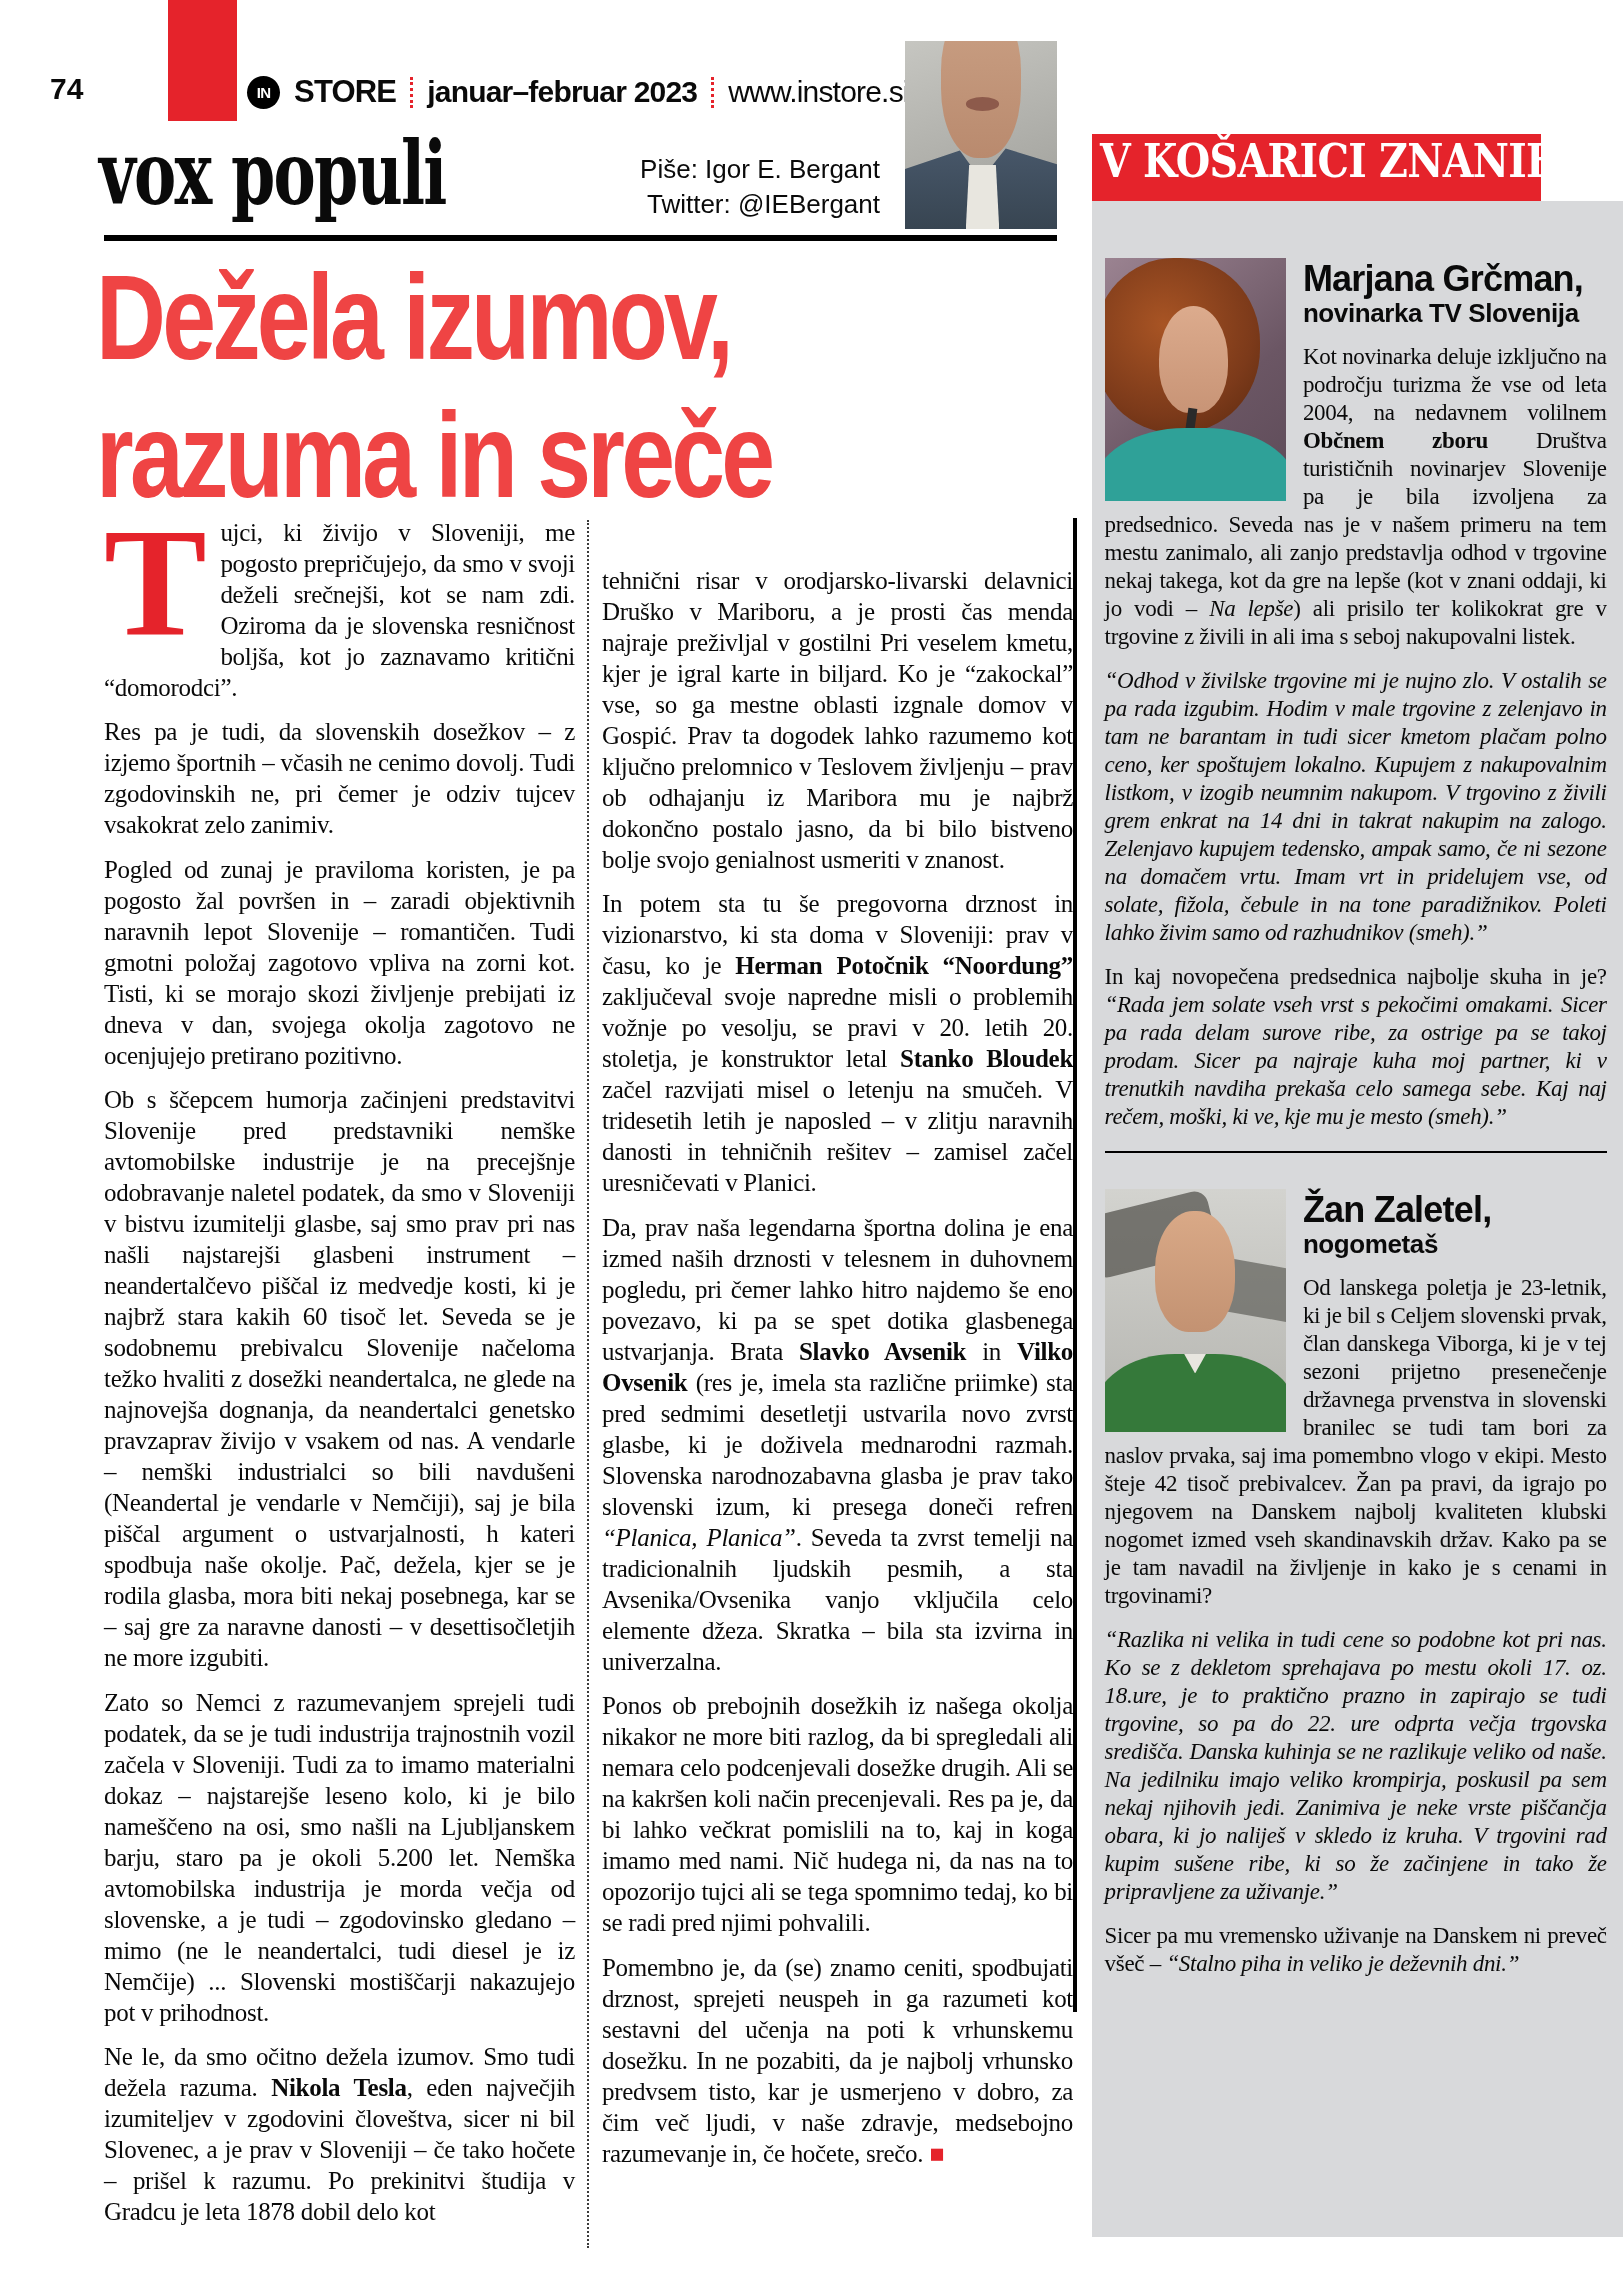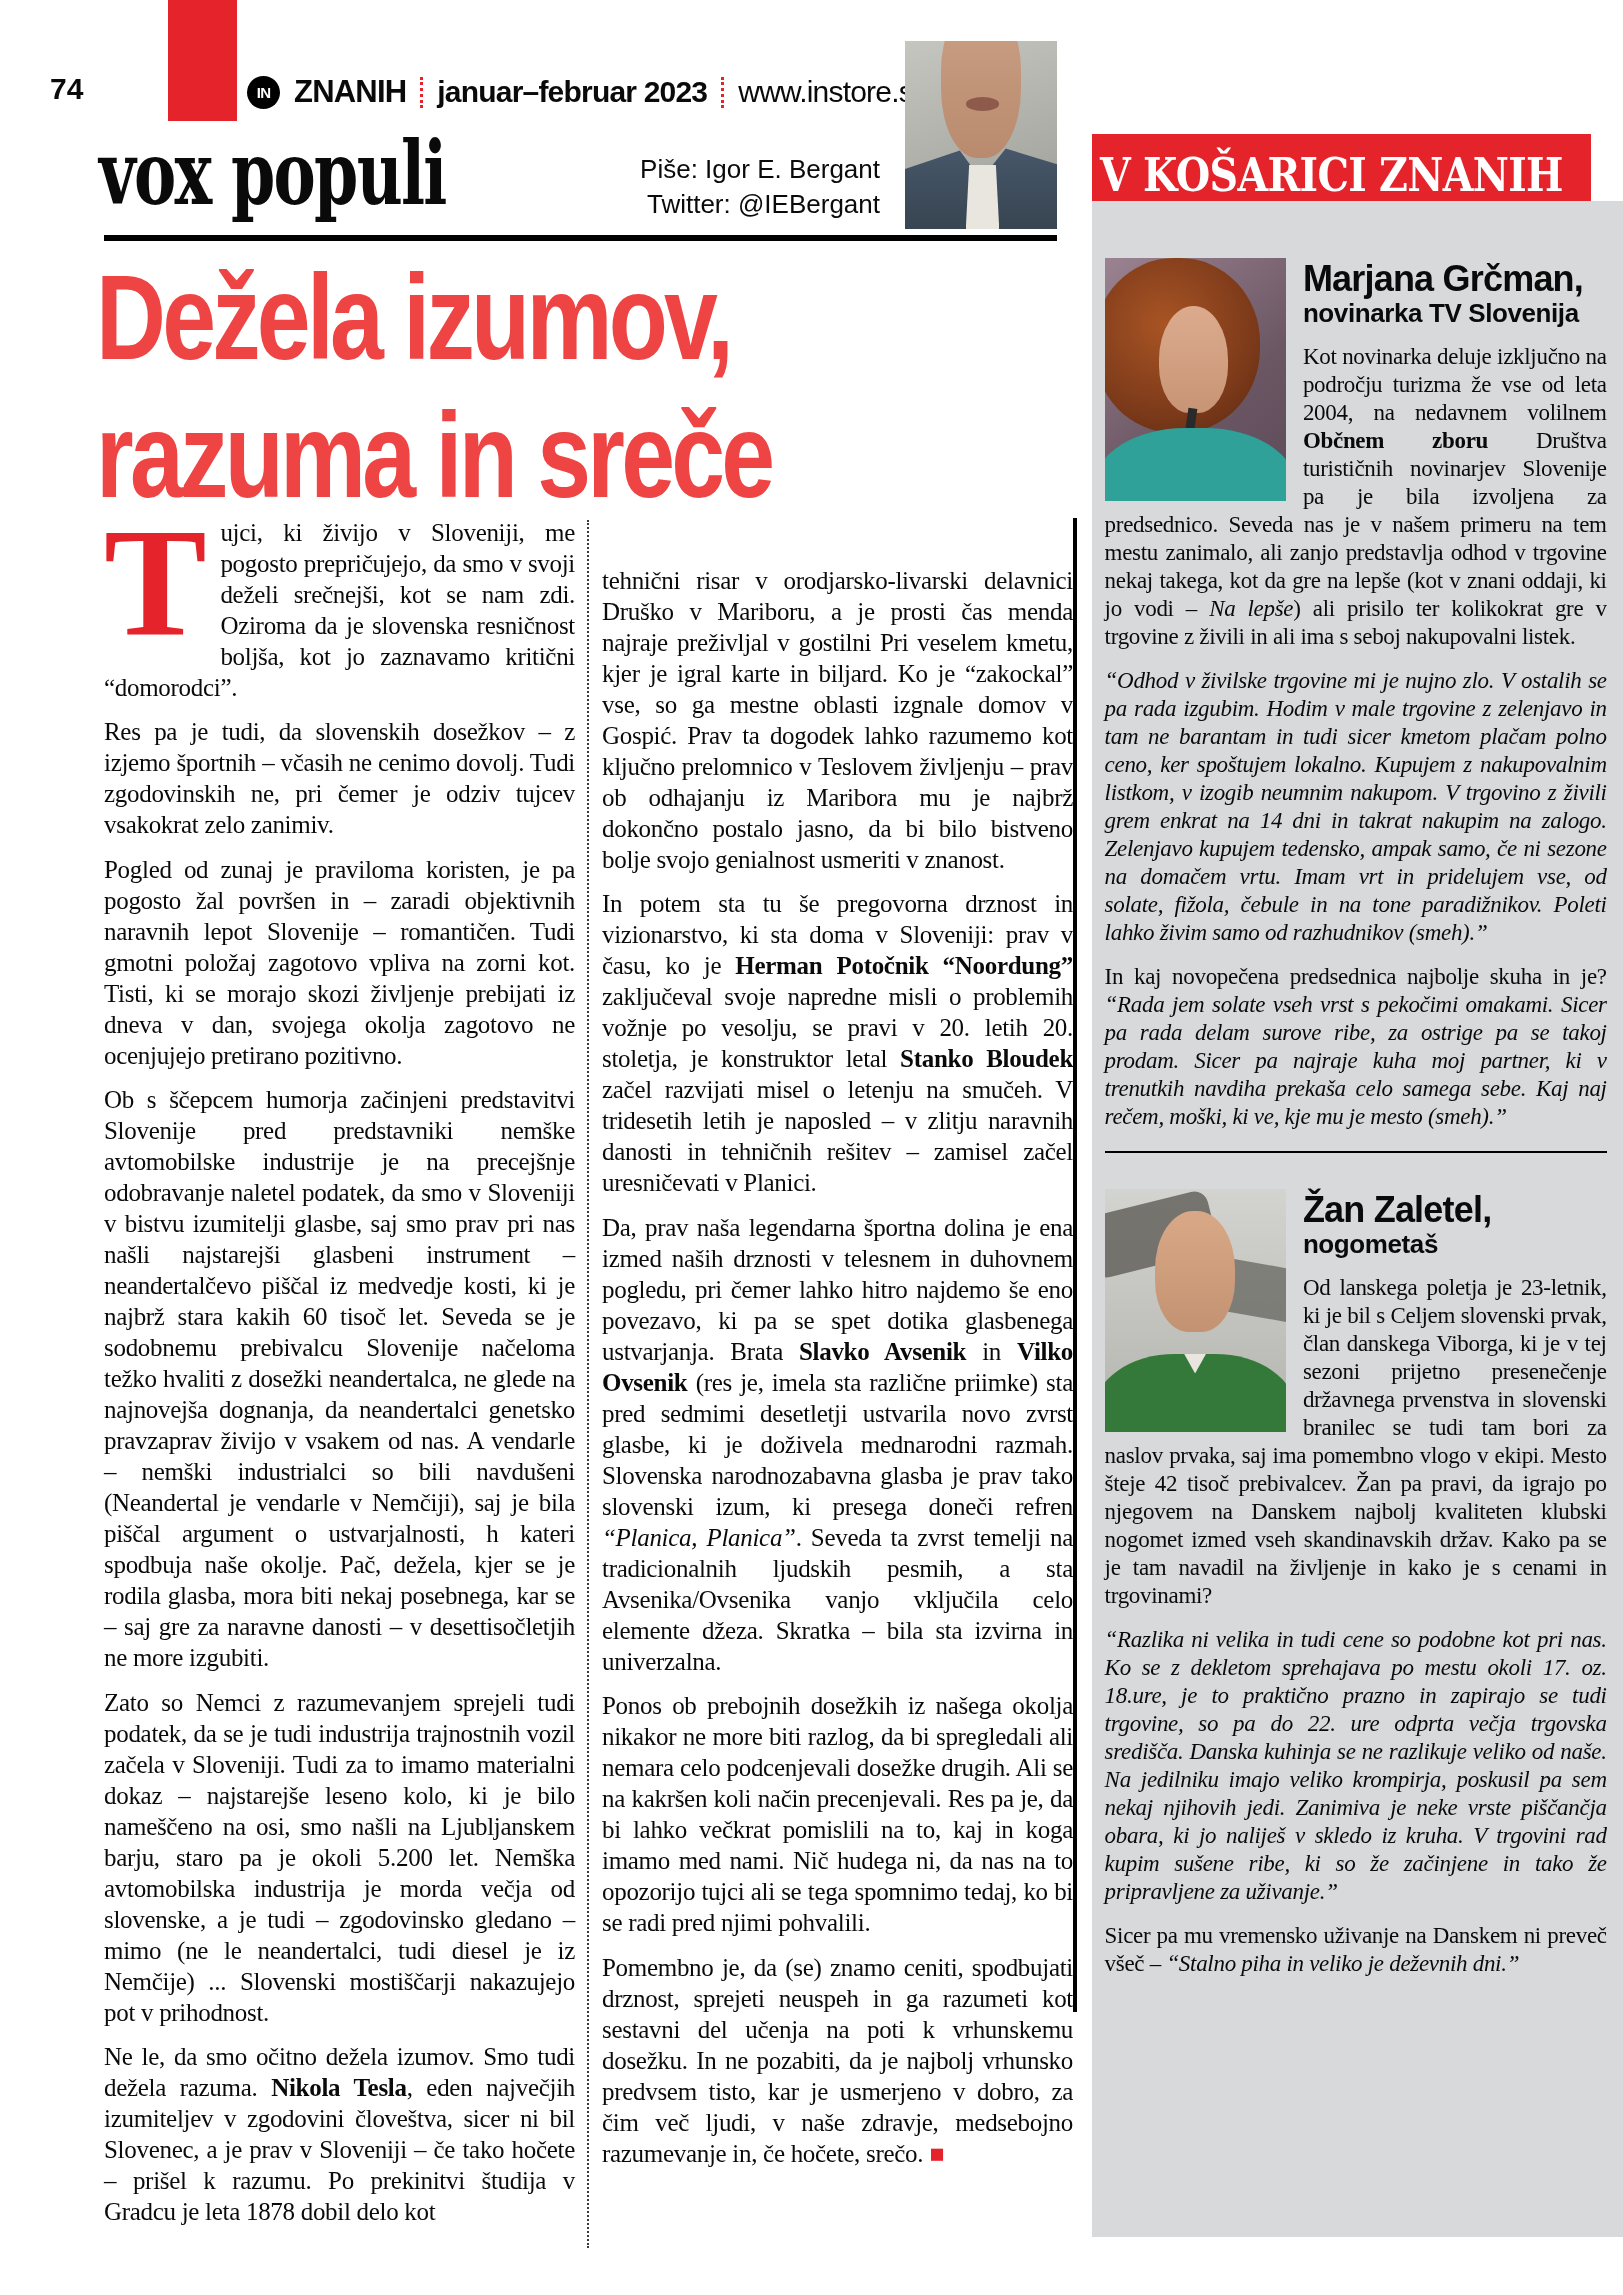--- a/index.html
+++ b/index.html
@@ -55,22 +55,22 @@
   #col2{left:602px;margin-top:48px;}
   .bodycol p{margin:0 0 13.4px 0;}
   .dropcap{float:left;font-family:"Liberation Serif",serif;font-weight:700;color:var(--accent-red);
     font-size:154px;line-height:118px;padding:6.3px 14px 0 0;}
   .col-divider{position:absolute;left:587px;top:520px;height:1728px;width:0;border-left:2.4px dotted #3a3a3a;}
   .col2-rule{position:absolute;left:1073px;top:518px;width:3.9px;height:1494px;background:#000;}
   .sg-b{font-weight:700;}
   .sg-i{font-style:italic;}
   .sg-r{color:var(--accent-red);}
   
-  .sb-banner{position:absolute;left:1092px;top:134px;width:499px;height:68px;background:var(--accent-red);
-    color:#fff;display:flex;align-items:flex-end;padding-left:7.9px;}
+  .sb-banner{position:absolute;left:1092px;top:134px;width:449px;height:68px;background:var(--accent-red);
+    color:#fff;display:flex;align-items:flex-start;padding-left:7.9px;}
   .sb-banner .condense{display:inline-block;transform:scaleX(.86);transform-origin:left center;
     font-family:"DejaVu Serif",serif;font-weight:700;font-size:46px;letter-spacing:-0.8px;white-space:nowrap;}
   .sb-panel{position:absolute;left:1092px;top:201px;width:532px;height:2036px;background:var(--panel-gray);
     padding:52px 17.3px 0 12.6px;overflow:hidden;}
   .profile{text-align:justify;font-size:23px;line-height:28px;letter-spacing:-0.3px;}
   .profile p{margin:0 0 15.7px 0;}
   .profile-photo{float:left;width:181px;height:243px;margin:4.7px 17.3px 6.3px 0;position:relative;overflow:hidden;}
   .profile-name{font:700 36px/39px "Liberation Sans",sans-serif;letter-spacing:-0.8px;padding-top:6.3px;}
   .profile-role{font:700 26px/31px "Liberation Sans",sans-serif;letter-spacing:-0.4px;margin-bottom:14px;}
   .profile-divider{clear:both;border-top:2.4px solid #000;margin:20.4px 0 31px 0;}
@@ -98,21 +98,21 @@
 </style>
 </head>
 <body>
 
 <div id="page">
 
   <div class="page-number">74</div>
   <div class="red-bar"></div>
   <div class="masthead">
     <span class="in-circle">IN</span>
-    <span class="brand">ZNANIH</span>
+    <span class="brand">STORE</span>
     <span class="dot-sep"></span>
     <span class="issue">januar–februar 2023</span>
     <span class="dot-sep"></span>
     <span class="site">www.instore.si</span>
   </div>
 
   <div class="voxpopuli">
     <span class="condense">vox populi</span>
   </div>
   <div class="byline">

